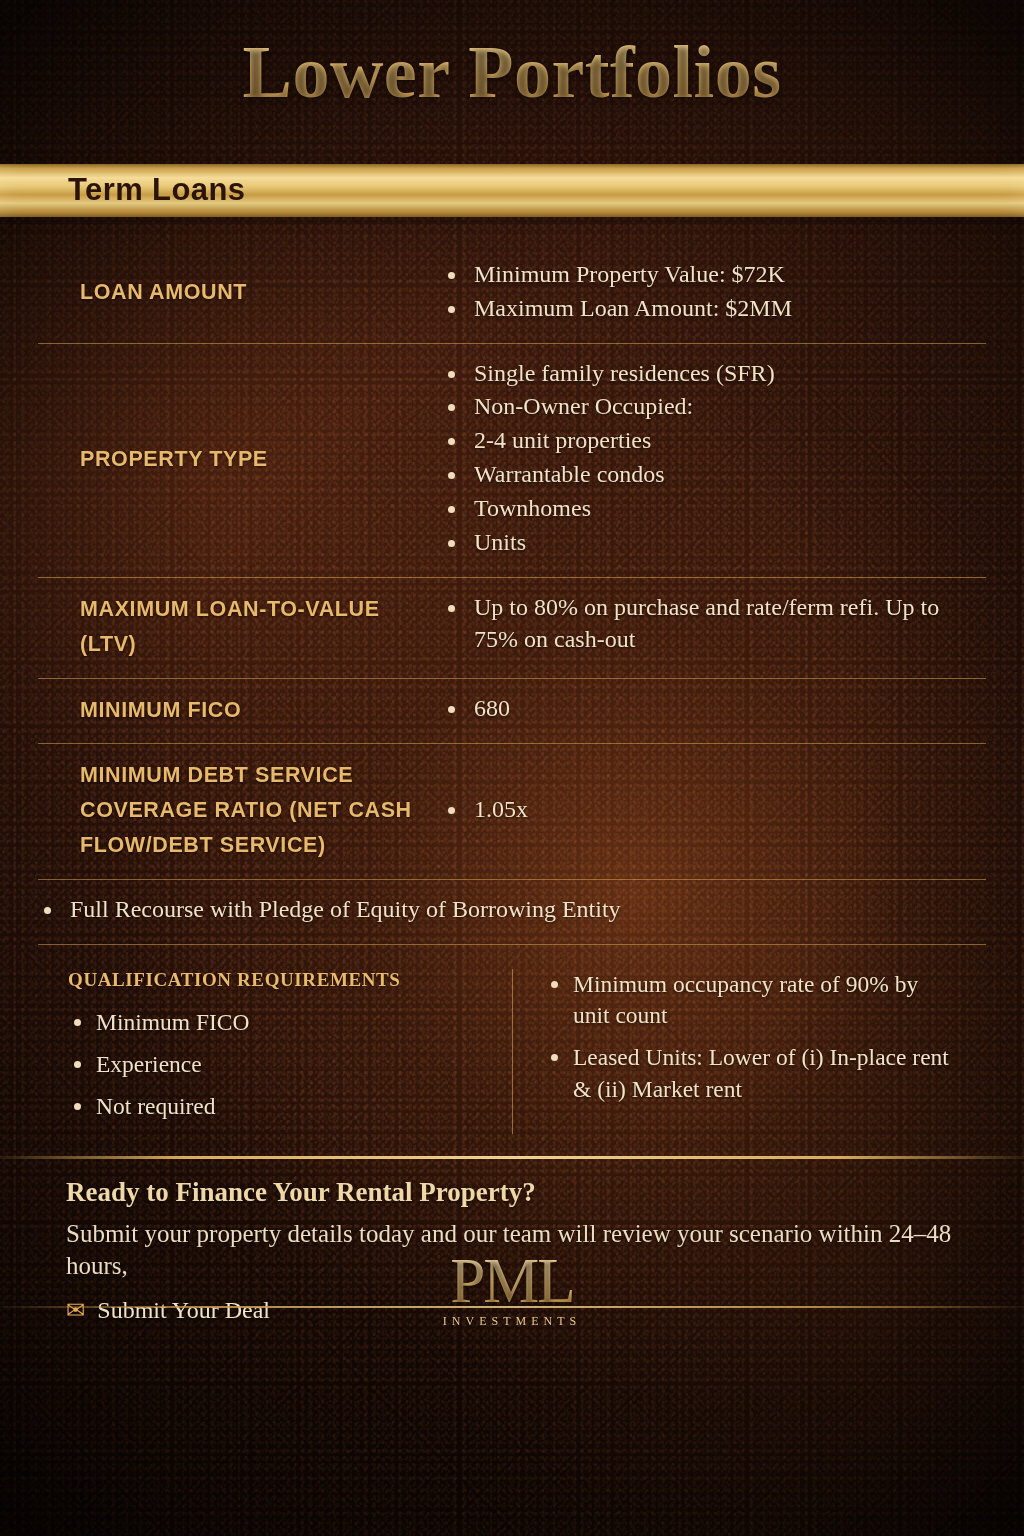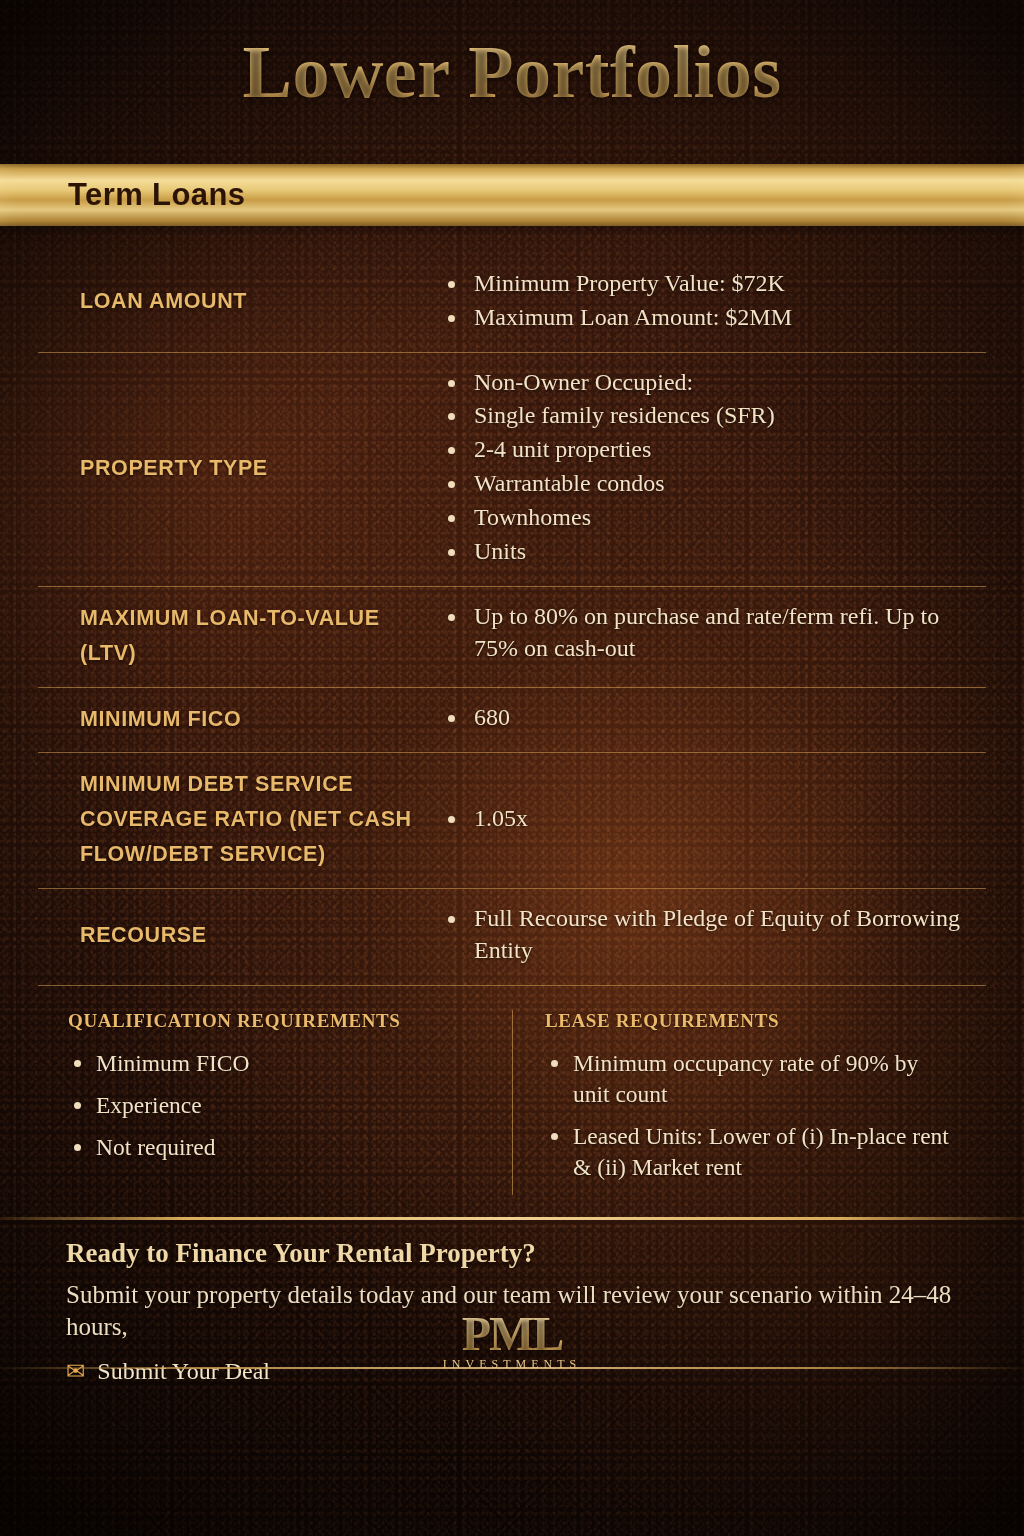--- a/index.html
+++ b/index.html
@@ -62,21 +62,21 @@
     -webkit-background-clip: text;
     background-clip: text;
     color: transparent;
     text-shadow: 0 2px 6px rgba(0,0,0,0.55);
   }
 
   
   .band {
     position: relative;
     margin-top: 52px;
-    height: 62px;
+    height: 53px;
     display: flex;
     align-items: center;
     background:
       linear-gradient(180deg,
         #7a5416 0%,
         #c59a43 8%,
         #f5dd9b 26%,
         #e8c978 42%,
         #c89c45 58%,
         #e4c981 74%,
@@ -221,22 +221,22 @@
 
   .logo {
     position: absolute;
     right: 0; left: 0;
     top: 86px;
     text-align: center;
     pointer-events: none;
   }
   .logo-main {
     font-family: "Liberation Serif", serif;
-    font-weight: bold;
-    font-size: 48px;
+    font-weight: normal;
+    font-size: 63px;
     letter-spacing: -2px;
     background: linear-gradient(180deg, #fae7bb 0%, #e9c179 48%, #c4913f 100%);
     -webkit-background-clip: text;
     background-clip: text;
     color: transparent;
     text-shadow: 0 2px 5px rgba(0,0,0,0.5);
   }
   .logo-sub {
     margin-top: -4px;
     font-family: "Liberation Serif", serif;
@@ -279,22 +279,22 @@
             <li>Minimum Property Value: $72K</li>
             <li>Maximum Loan Amount: $2MM</li>
           </ul>
         </div>
       </div>
 
       <div class="row">
         <div class="row-label mid">PROPERTY TYPE</div>
         <div class="row-values">
           <ul class="vals">
+            <li>Single family residences (SFR)</li>
             <li>Non-Owner Occupied:</li>
-            <li>Single family residences (SFR)</li>
             <li>2-4 unit properties</li>
             <li>Warrantable condos</li>
             <li>Townhomes</li>
             <li>Units</li>
           </ul>
         </div>
       </div>
 
       <div class="row">
         <div class="row-label mid">MAXIMUM LOAN-TO-VALUE (LTV)</div>
@@ -317,41 +317,39 @@
       <div class="row">
         <div class="row-label">MINIMUM DEBT SERVICE COVERAGE RATIO (NET CASH FLOW/DEBT SERVICE)</div>
         <div class="row-values" style="align-self:center">
           <ul class="vals">
             <li>1.05x</li>
           </ul>
         </div>
       </div>
 
       <div class="row">
-        <div class="row-label mid">RECOURSE</div>
         <div class="row-values">
           <ul class="vals">
             <li>Full Recourse with Pledge of Equity of Borrowing Entity</li>
           </ul>
         </div>
       </div>
 
     </div>
 
     <div class="cols">
       <div class="col">
         <div class="col-head">QUALIFICATION REQUIREMENTS</div>
         <ul class="col-list">
           <li>Minimum FICO</li>
           <li>Experience</li>
           <li>Not required</li>
         </ul>
       </div>
       <div class="col right">
-        <div class="col-head">LEASE REQUIREMENTS</div>
         <ul class="col-list">
           <li>Minimum occupancy rate of 90% by unit count</li>
           <li>Leased Units: Lower of (i) In-place rent &amp; (ii) Market rent</li>
         </ul>
       </div>
     </div>
 
     <div class="divider"></div>
 
     <div class="footer">

